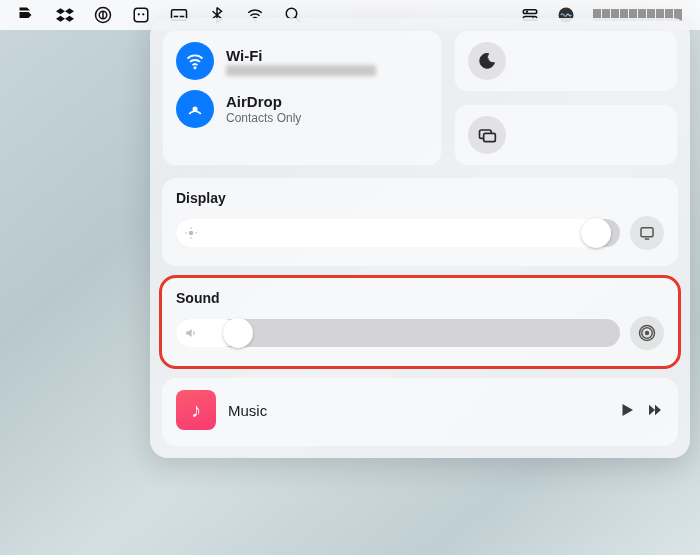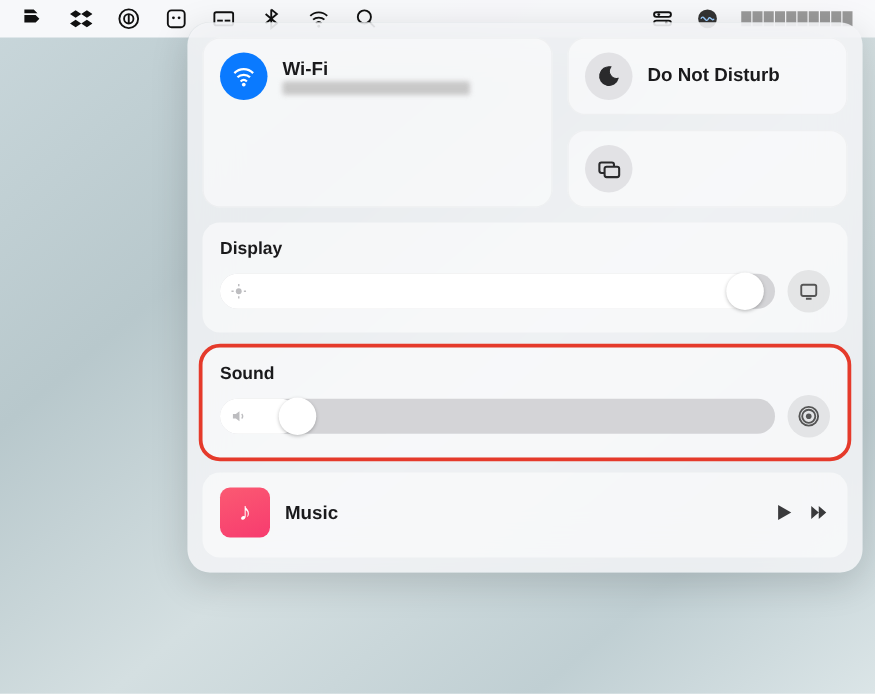--- a/index.html
+++ b/index.html
@@ -97,21 +97,21 @@
 
   .music-tile {
     display:flex; align-items:center; gap:12px;
   }
   .music-art {
     width:40px; height:40px; border-radius:8px;
     background:linear-gradient(160deg,#fb5a72,#f73b6f);
     display:flex; align-items:center; justify-content:center;
   }
   .music-art span { color:#fff; font-size:20px; }
-  .music-title { font-size:15px; font-weight:700; color:#1a1a1c; flex:1; }
+  .music-title { font-size:15px; font-weight:400; color:#1a1a1c; flex:1; }
   .music-ctrl { display:flex; gap:10px; color:#3a3a3c; }
   .music-ctrl svg { width:18px; height:18px; fill:#3a3a3c; }
 
 </style>
 </head>
 <body>
 
 <div class="menubar">
   <div class="menubar-left">
     <div class="mb-icon">
@@ -202,30 +202,41 @@
           <svg viewBox="0 0 24 24">
               <path d="M3 9 C8 4 16 4 21 9 M6 13 C9 10 15 10 18 13 M9 17 C11 15 13 15 15 17" fill="none" stroke="#fff" stroke-width="2.2"></path>
               <circle cx="12" cy="20" r="1.8" fill="#fff"></circle>
             </svg>
         </div>
         <div class="toggle-text">
           <span class="toggle-title">Wi-Fi</span>
           <span class="toggle-sub redacted"></span>
         </div>
       </div>
+      <div class="toggle-row">
+        <div class="toggle-icon on">
+          <svg viewBox="0 0 24 24">
+              <circle cx="12" cy="12" r="3" fill="#fff"></circle>
+              <path d="M5 18 A9 9 0 0 1 19 18 M8 16 A5.5 5.5 0 0 1 16 16" fill="none" stroke="#fff" stroke-width="2"></path>
+            </svg>
+        </div>
+        <div class="toggle-text">
+          <span class="toggle-title">AirDrop</span>
+          <span class="toggle-sub">Contacts Only</span>
+        </div>
+      </div>
     </div>
 
     <div class="tile-right-col">
       <div class="cc-tile tile-small">
         <div class="flat-icon">
           <svg viewBox="0 0 24 24">
               <path d="M14 3 A9 9 0 1 0 21 14 A7 7 0 0 1 14 3 Z" fill="#2a2a2c"></path>
             </svg>
         </div>
-        <span class="label" style="max-width:110px">Do Not Disturb</span>
       </div>
       <div class="cc-tile tile-small">
         <div class="flat-icon">
           <svg viewBox="0 0 24 24">
               <rect x="3" y="6" width="14" height="10" rx="2" fill="none" stroke="#2a2a2c" stroke-width="2"></rect>
               <rect x="8" y="10" width="14" height="10" rx="2" fill="#e2e2e5" stroke="#2a2a2c" stroke-width="2"></rect>
             </svg>
         </div>
       </div>
     </div>

